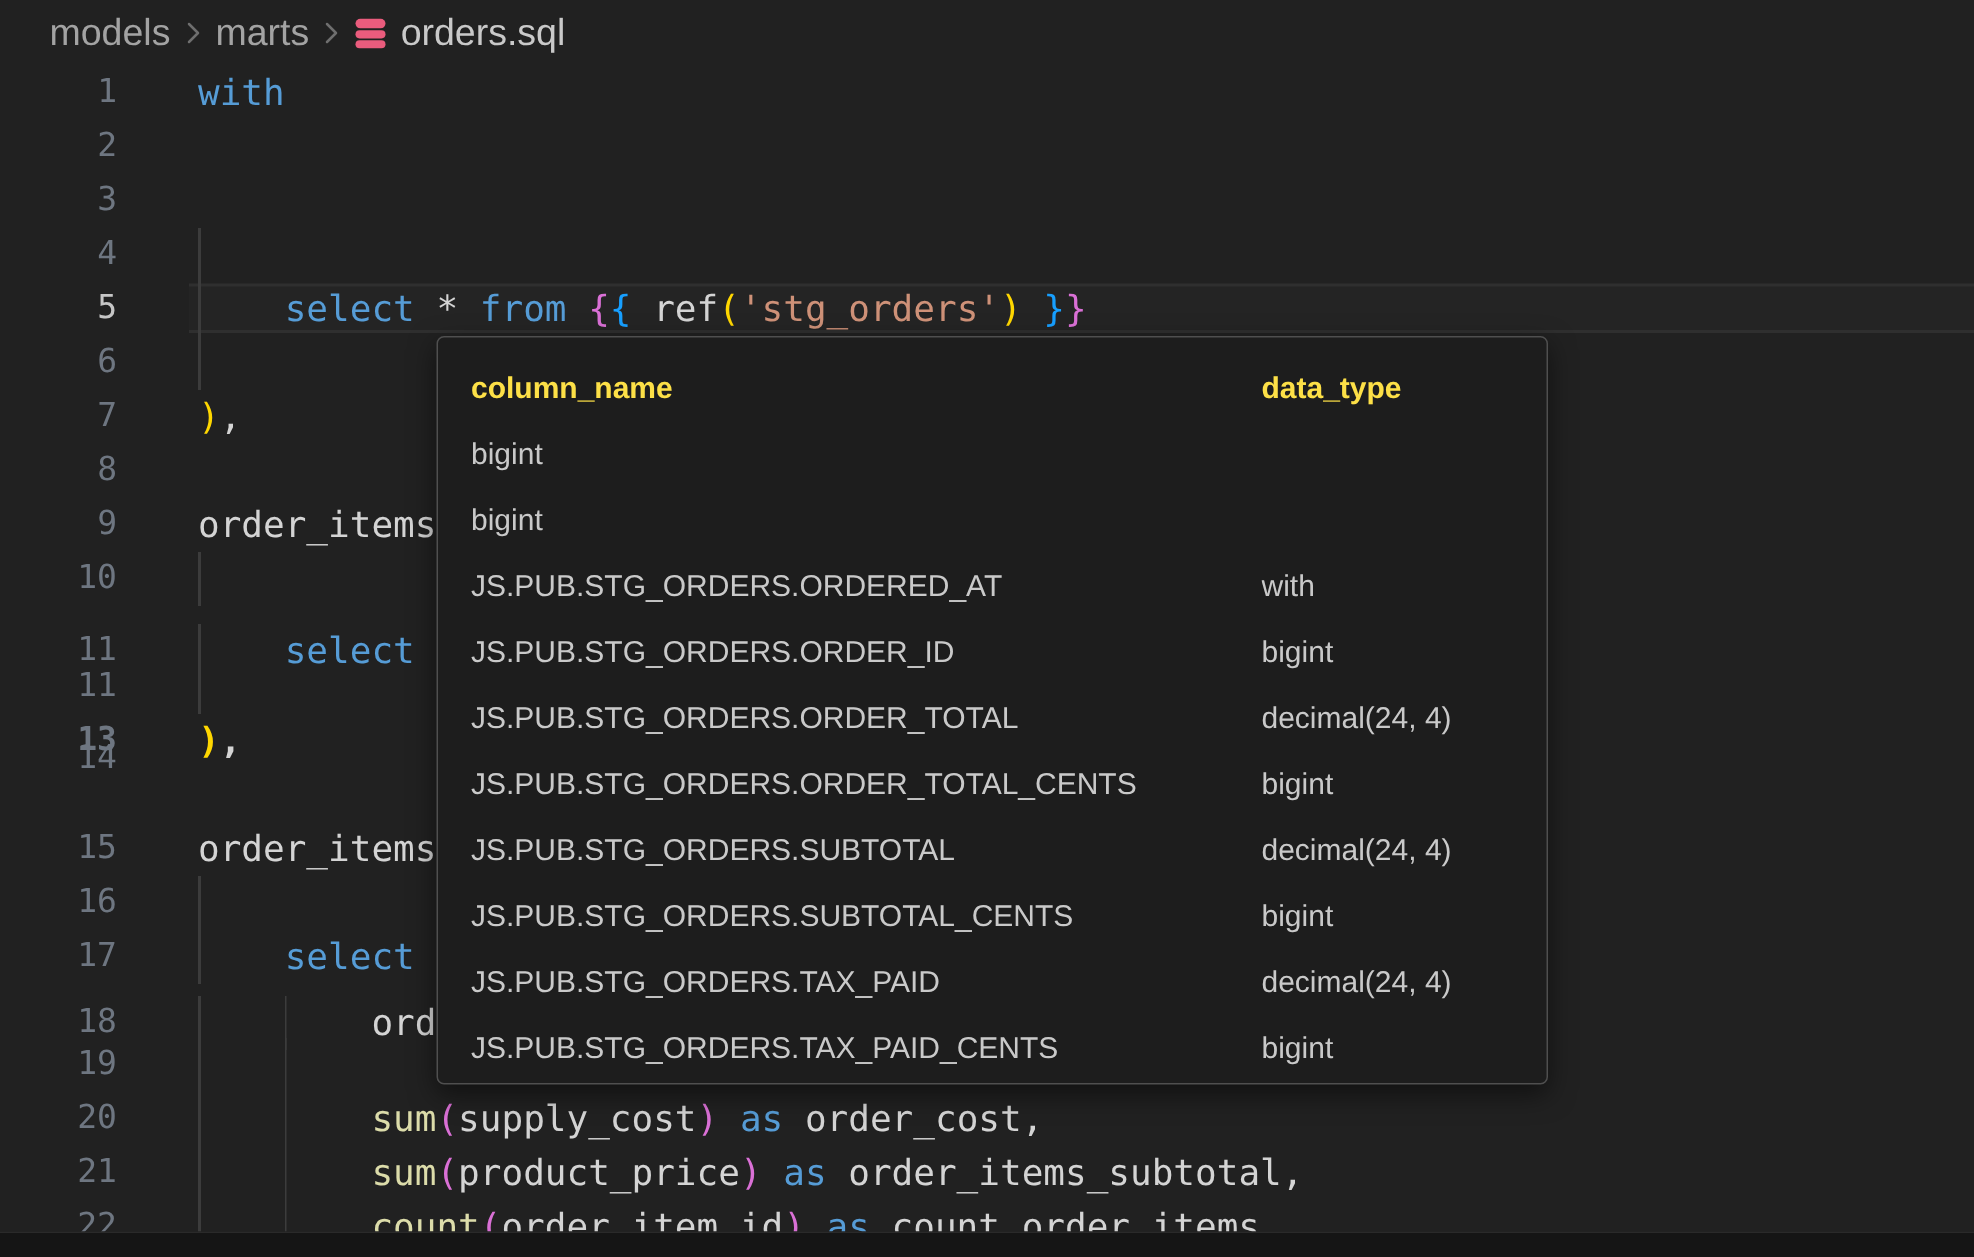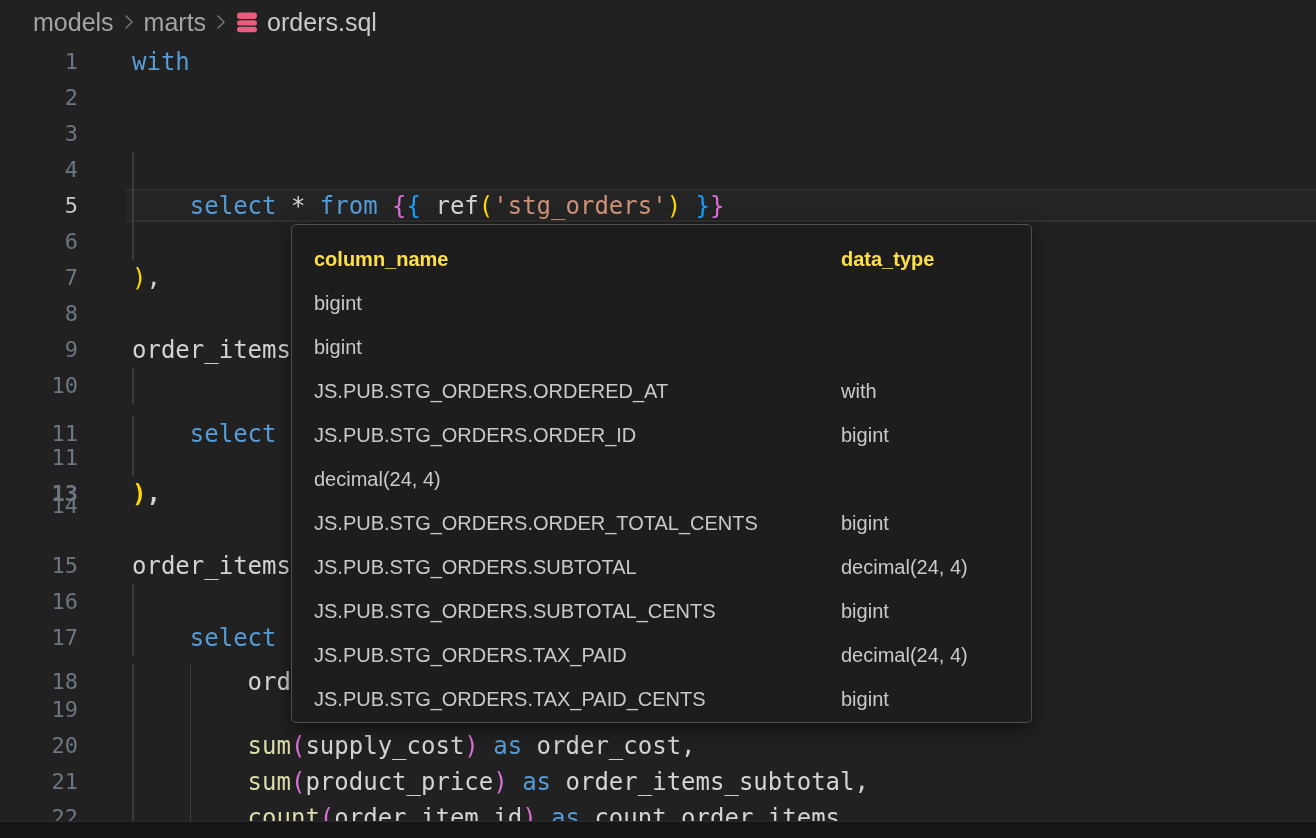--- a/index.html
+++ b/index.html
@@ -121,20 +121,21 @@
     </div>
     <div class="prow">
       <span class="cell">JS.PUB.STG_ORDERS.ORDERED_AT</span>
       <span class="cell">with</span>
     </div>
     <div class="prow">
       <span class="cell">JS.PUB.STG_ORDERS.ORDER_ID</span>
       <span class="cell">bigint</span>
     </div>
     <div class="prow">
+      <span class="cell">JS.PUB.STG_ORDERS.ORDER_TOTAL</span>
       <span class="cell">decimal(24, 4)</span>
     </div>
     <div class="prow">
       <span class="cell">JS.PUB.STG_ORDERS.ORDER_TOTAL_CENTS</span>
       <span class="cell">bigint</span>
     </div>
     <div class="prow">
       <span class="cell">JS.PUB.STG_ORDERS.SUBTOTAL</span>
       <span class="cell">decimal(24, 4)</span>
     </div>

